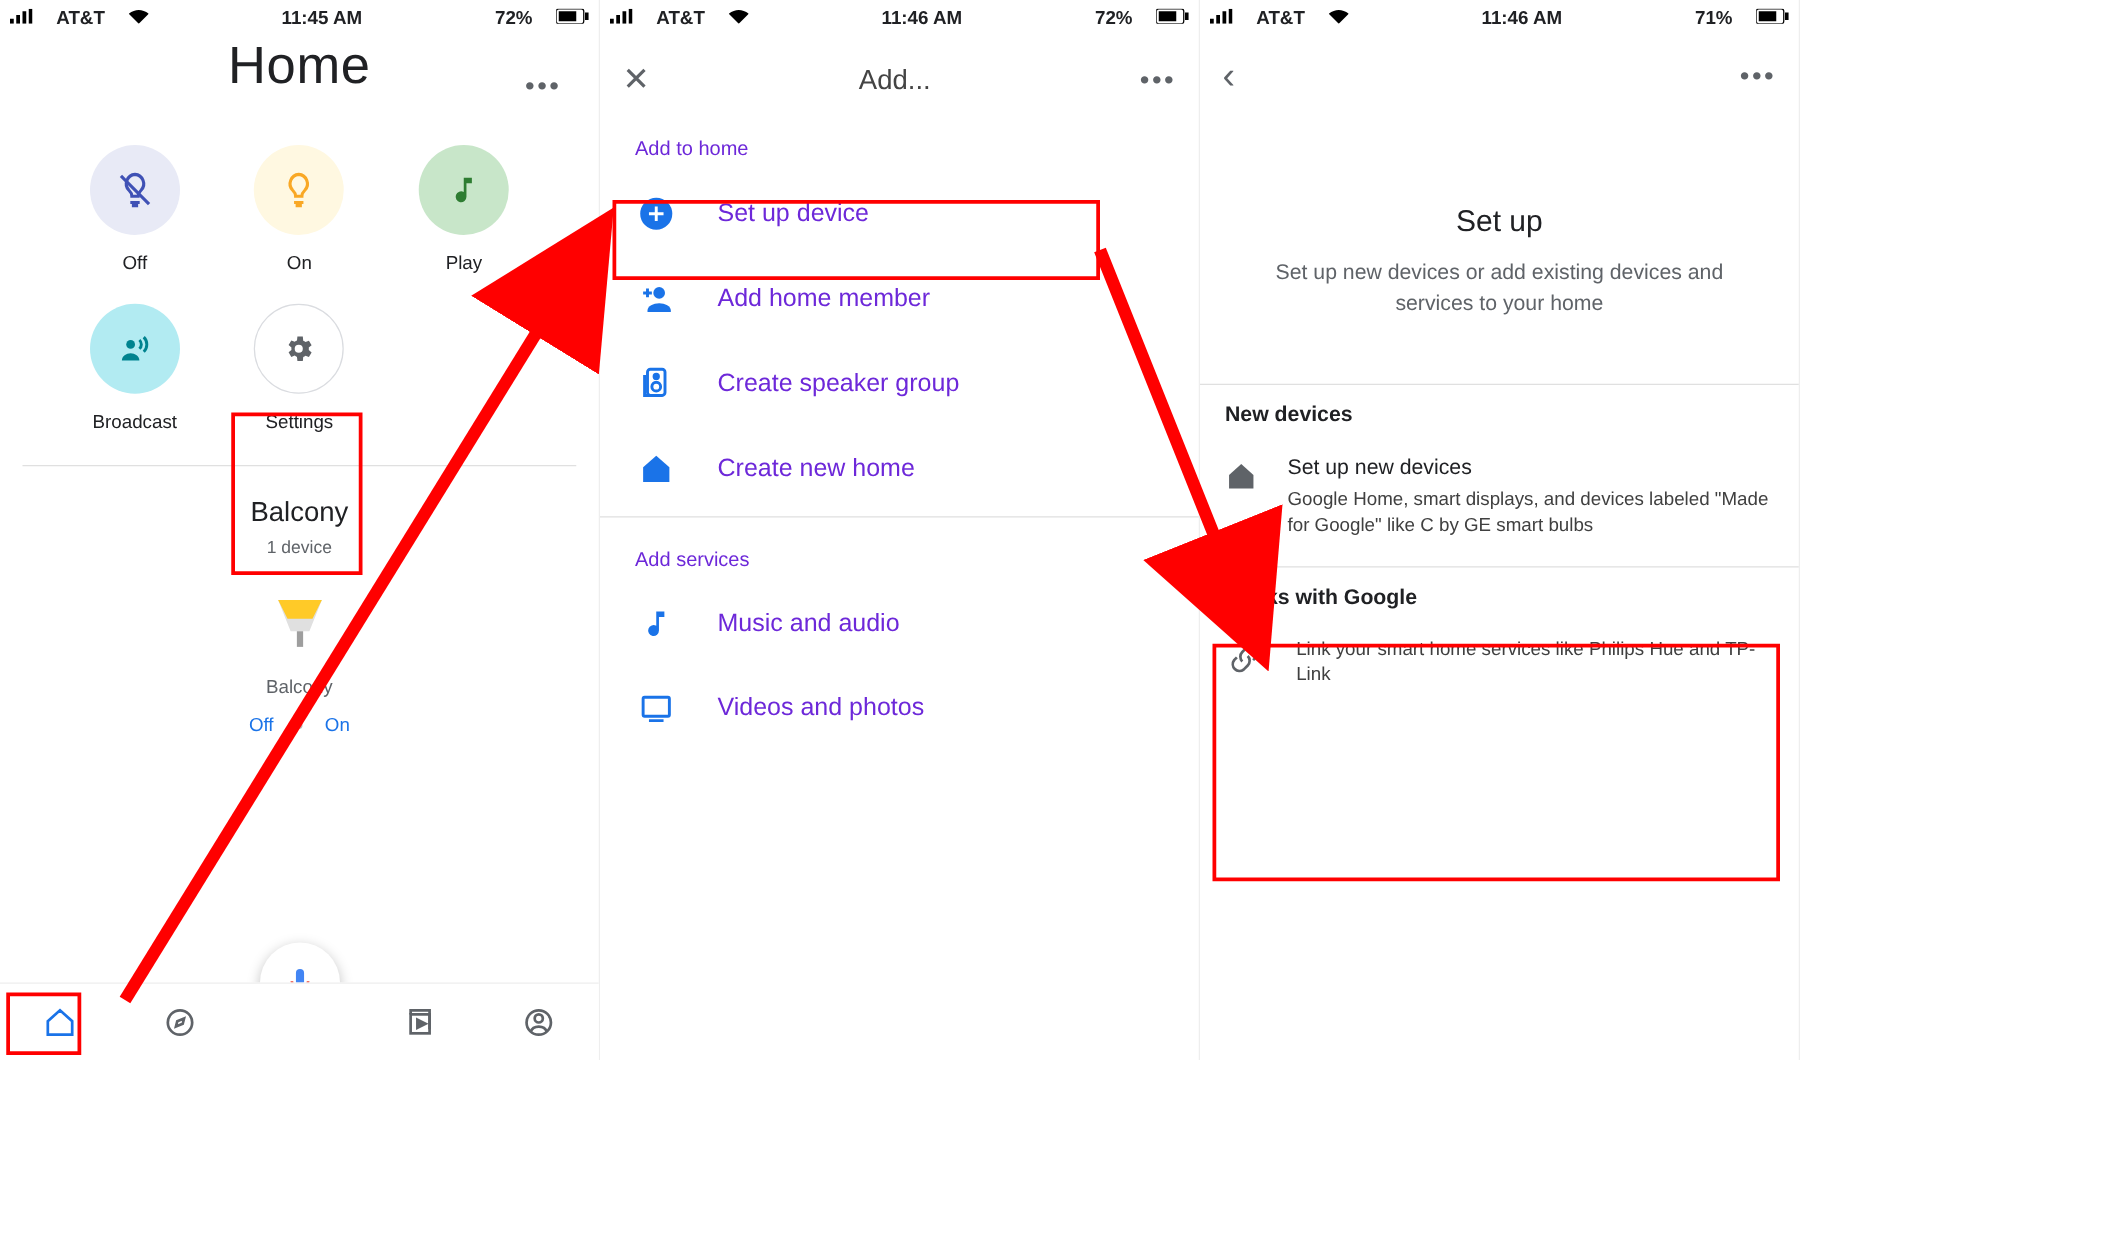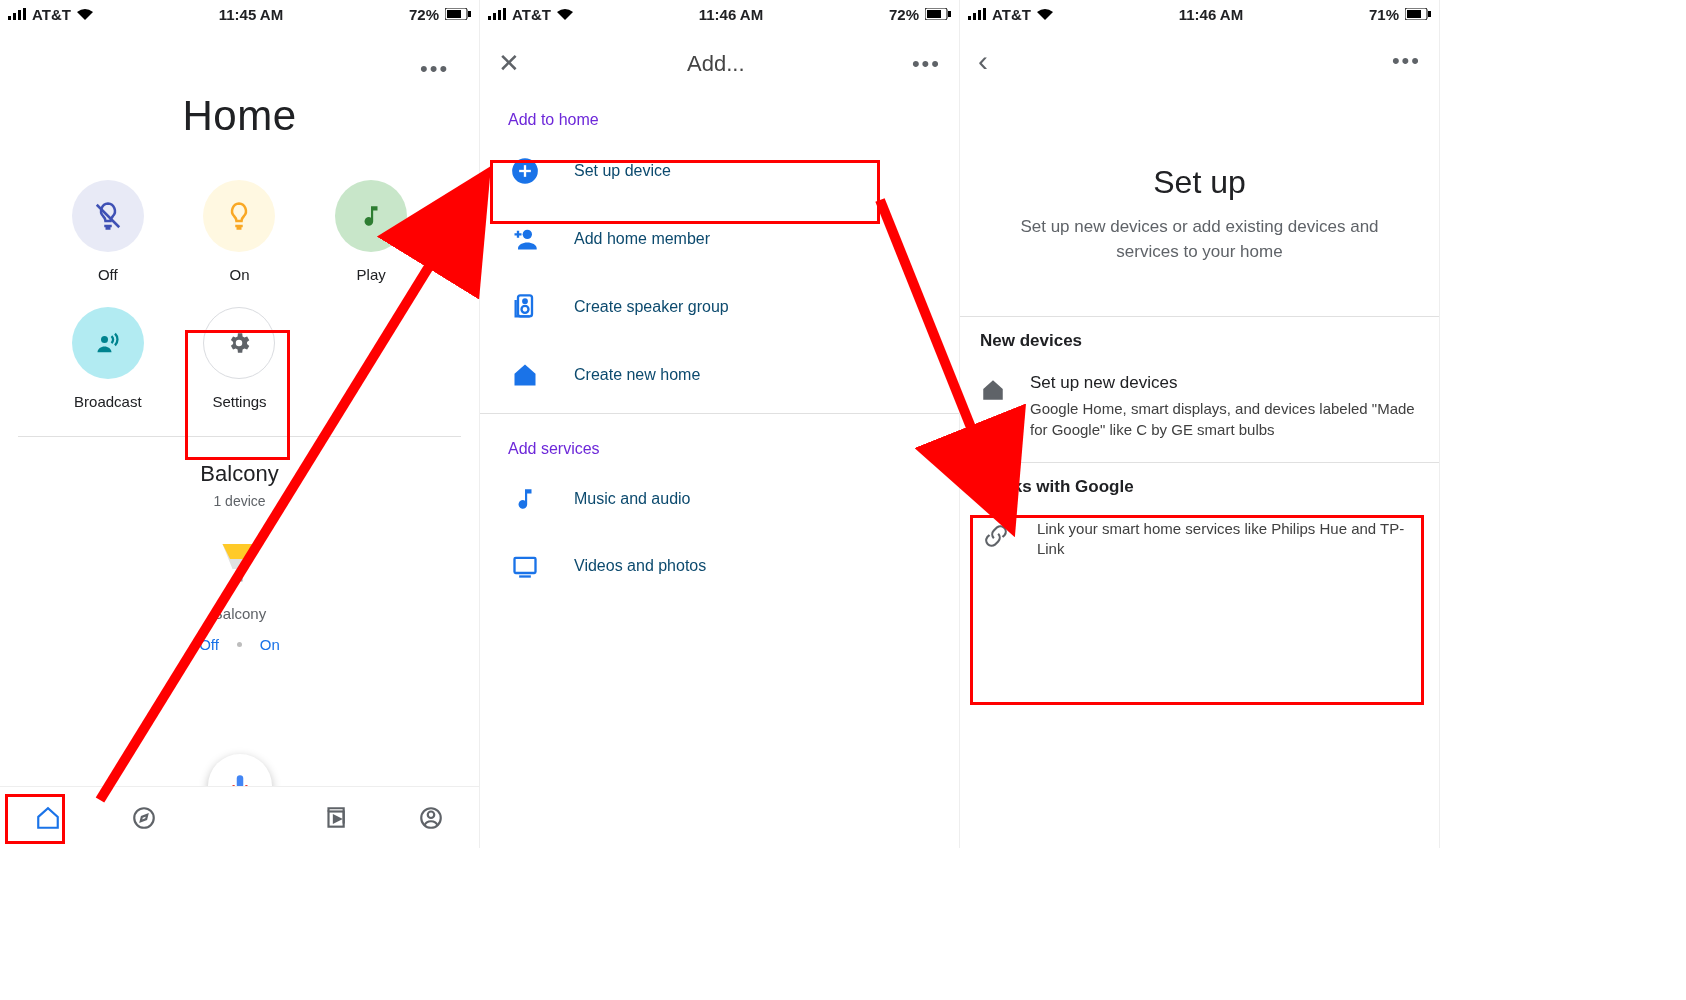--- a/index.html
+++ b/index.html
@@ -25,29 +25,28 @@
   
   .statusbar {
     height: 28px;
     display: flex;
     align-items: center;
     justify-content: space-between;
     padding: 0 8px;
     font-size: 15px;
     font-weight: 600;
   }
-  .sb-left, .sb-right { display: flex; align-items: flex-start; gap: 6px; }
+  .sb-left, .sb-right { display: flex; align-items: flex-start; gap: 19px; }
   .sb-time { font-weight: 700; }
 
   
   .title-home {
     font-size: 42px;
     font-weight: 400;
     text-align: center;
-    margin-top: 64px;
     letter-spacing: 0.5px;
     font-family: "Google Sans", "Product Sans", Arial, sans-serif;
   }
   .action-grid {
     display: grid;
     grid-template-columns: repeat(3, 1fr);
     gap: 24px 36px;
     padding: 40px 60px 26px;
   }
   .action {
@@ -104,23 +103,23 @@
   }
 
   
   .nav2 { display:flex; align-items:center; justify-content:space-between; padding: 20px 18px 10px; }
   .nav2 .title { font-size: 22px; font-weight: 400; color:#444; font-family:"Google Sans",Arial,sans-serif; }
   .close-x { font-size: 26px; color: #5f6368; }
 
   .section-label { color:#6d28d9; font-size:16px; padding: 22px 28px 8px; font-weight: 500; }
   .row { display:flex; align-items:center; gap: 32px; padding: 20px 28px; }
   .row .ic { width: 34px; display:flex; justify-content:center; }
-  .row .txt { font-size: 16px; color:#0c4a6e; }
+  .row .txt { font-size: 20px; color:#6d28d9; }
   .divider2 { height:1px; background:#e0e0e0; margin: 4px 0; }
-  .stitle { font-size: 32px; text-align:center; margin-top: 86px; font-family:"Google Sans",Arial,sans-serif; }
+  .stitle { font-size: 24px; text-align:center; margin-top: 86px; font-family:"Google Sans",Arial,sans-serif; }
   .ssub { font-size: 17px; color: #5f6368; text-align:center; padding: 14px 36px 0; line-height:1.45; }
   .sec-head { font-size: 17px; font-weight: 700; padding: 10px 20px 12px; }
   .item3 { display:flex; gap: 24px; padding: 10px 20px 18px; }
   .item3 .ic { width: 34px; color:#5f6368; padding-top:4px; display:flex; justify-content:center;}
   .item3 .body .t { font-size: 17px; margin-bottom: 6px; }
   .item3 .body .d { font-size: 15px; color:#404040; line-height:1.35; }
 
   
   .anno-box { position:absolute; border: 3px solid #ff0000; pointer-events:none; }
   .arrow {

